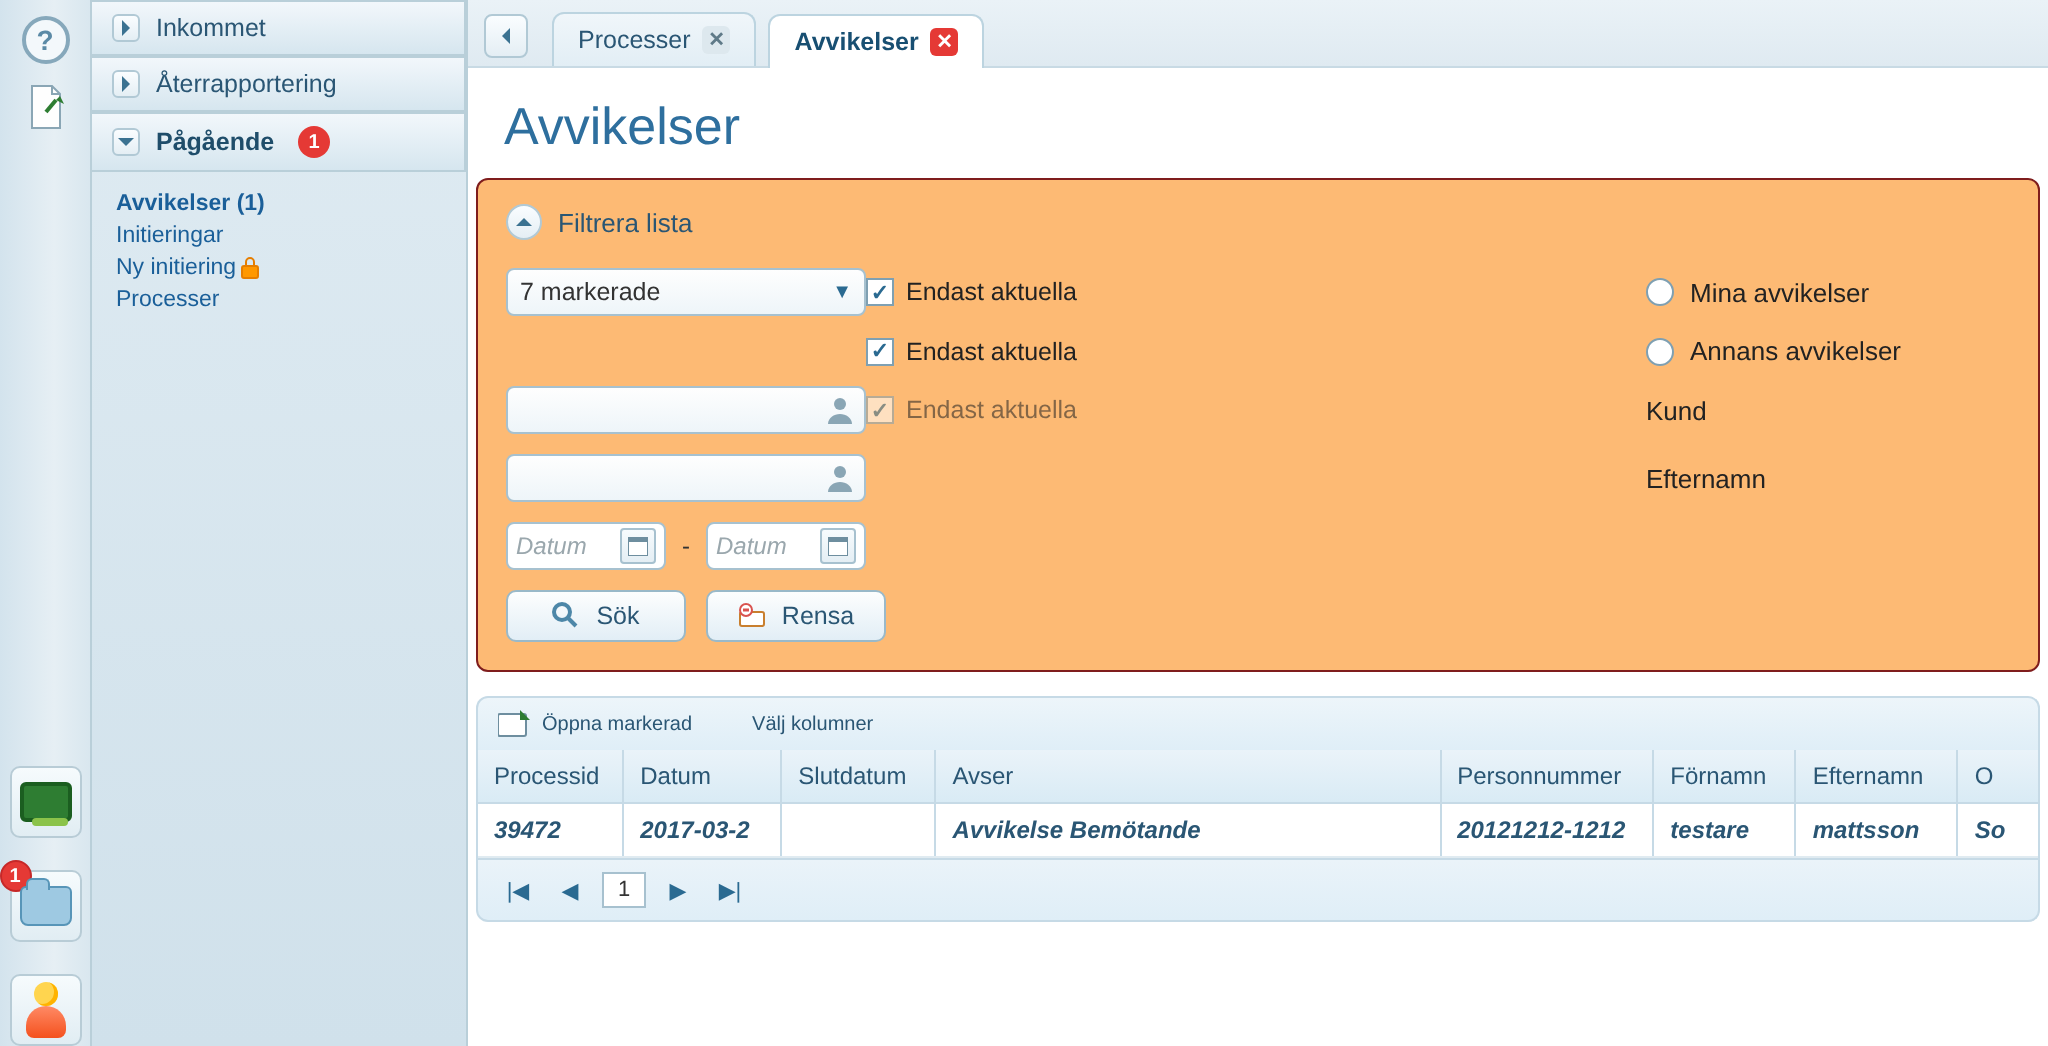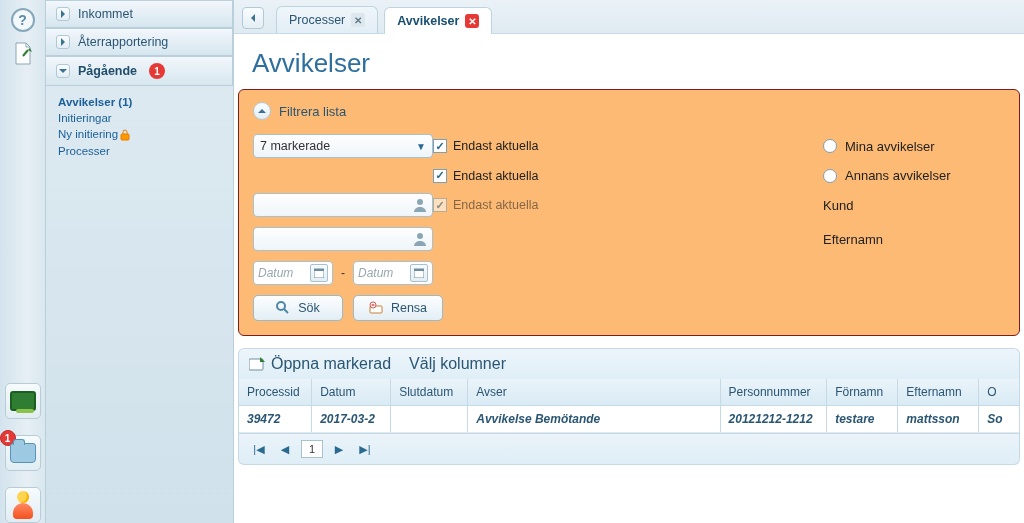--- a/index.html
+++ b/index.html
@@ -61,21 +61,21 @@
   .textbox.withicon .person-icon{position:absolute;right:4px;top:3px;}
   .cb { display:flex;align-items:center;gap:6px;color:#222;font-size:12.5px; }
   .cb .box{ width:14px;height:14px;border:1px solid #7fa0b2;background:#fff;display:flex;align-items:center;justify-content:center;font-size:11px;color:#2a6a91;font-weight:bold;}
   .daterow{display:flex;align-items:center;gap:8px;}
   .datebox{ width:120px;height:24px;border:1px solid #a7c1cf;border-radius:4px;background:#fff;display:flex;align-items:center;justify-content:space-between;padding:0 4px;}
   .datebox .ph{color:#9aa7ad;font-style:italic;font-size:12px;}
   .datebox .cal{ width:18px;height:18px;border:1px solid #a7c1cf;border-radius:2px;background:linear-gradient(#f7fbfd,#e4eef4);display:flex;align-items:center;justify-content:center;}
   .btnrow{ display:flex;gap:10px; }
   .btn{ height:26px; min-width:90px; border:1px solid #9ab9c9;border-radius:5px;background:linear-gradient(#fdfefe,#e2eef6);display:flex;align-items:center;justify-content:center;gap:8px;color:#2a5674;cursor:pointer;font-size:12.5px; padding:0 12px;}
 
-  .toolbar { margin:12px 4px 0 4px; border:1px solid #c6dae6; border-bottom:none; border-radius:6px 6px 0 0; background:linear-gradient(#edf5fa,#dfeef7); padding:6px 10px; display:flex; gap:18px; align-items:center; color:#2a5674; font-size:16px;}
+  .toolbar { margin:12px 4px 0 4px; border:1px solid #c6dae6; border-bottom:none; border-radius:6px 6px 0 0; background:linear-gradient(#edf5fa,#dfeef7); padding:6px 10px; display:flex; gap:30px; align-items:center; color:#2a5674; font-size:10px;}
   .toolbar .act{display:flex;align-items:center;gap:6px;cursor:pointer;}
 
   .grid{ margin:0 4px 0 4px; border:1px solid #c6dae6; border-top:none; background:#fff;}
   .grid-head{display:flex;background:linear-gradient(#eaf3f9,#d9ebf5);border-bottom:1px solid #c6dae6;}
   .gh, .gc{ padding:6px 8px; font-size:12px; border-right:1px solid #c6dae6; color:#2a5674; overflow:hidden; white-space:nowrap; }
   .gh:last-child, .gc:last-child{border-right:none;}
   .grid-row{display:flex;border-bottom:1px solid #e0ebf1;font-weight:bold;color:#333;font-style:italic;}
   .c-processid{width:74px;} .c-datum{width:80px;} .c-slutdatum{width:78px;} .c-avser{width:256px;} .c-person{width:108px;} .c-fornamn{width:72px;} .c-efternamn{width:82px;} .c-org{width:40px;}
 
   .pager{ margin:0 4px; border:1px solid #c6dae6; border-top:none; background:linear-gradient(#eaf3f9,#dfeef7); border-radius:0 0 6px 6px; padding:6px 10px;display:flex;align-items:center;gap:6px;}

